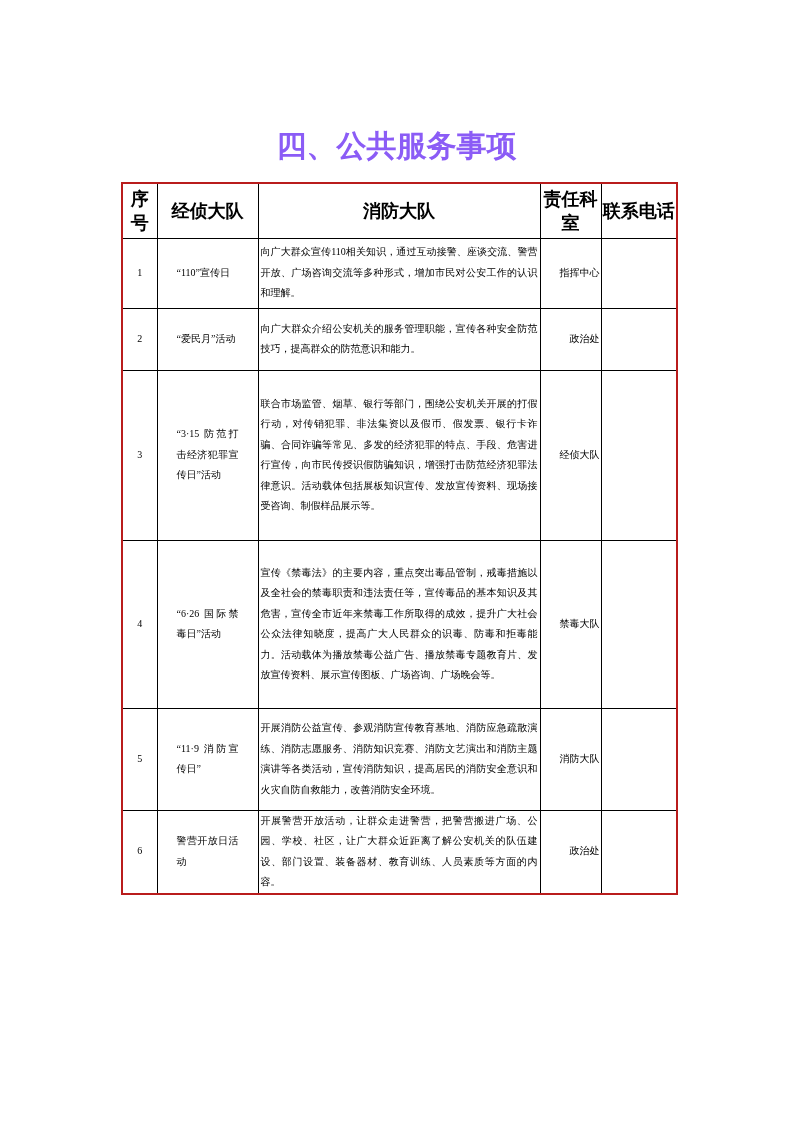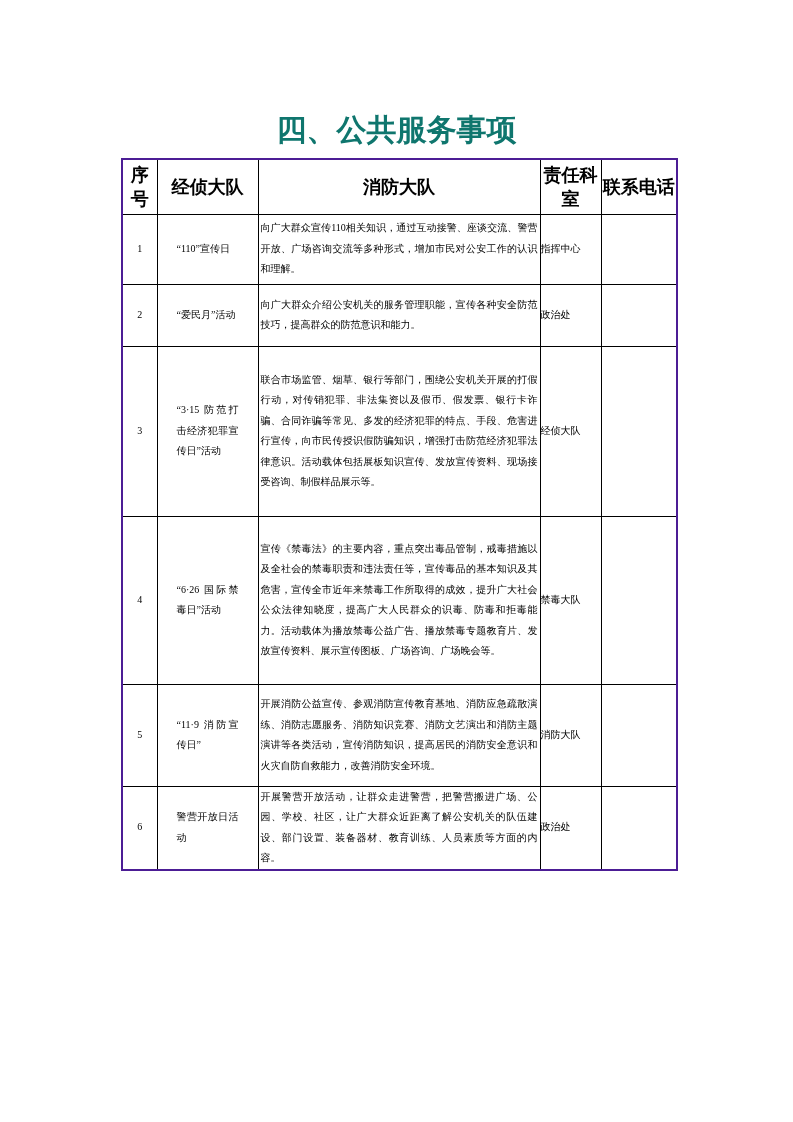--- a/index.html
+++ b/index.html
@@ -10,35 +10,35 @@
   .page {
     position: relative;
     width: 793px;
     height: 1122px;
     background: #ffffff;
     overflow: hidden;
     color: #000000;
     font-family: "Liberation Serif", "DejaVu Serif", serif;
   }
   .title {
-    margin: 0;
+    margin: 16px;
     padding-top: 110px;
     line-height: 40px;
     text-align: center;
     font-size: 30px;
     font-weight: bold;
     font-family: "Liberation Sans", "DejaVu Sans", sans-serif;
-    color: #0f766e;
+    color: #8b5cf6;
   }
   table.service-table {
     table-layout: fixed;
     border-collapse: collapse;
     width: 555px;
     margin: 8px 0 0 121px;
-    border: 2px solid #4c1d95;
+    border: 2px solid #b91c1c;
   }
   .service-table th,
   .service-table td {
     border: 1px solid #000000;
     vertical-align: middle;
     overflow: hidden;
   }
   .service-table th {
     font-family: "Liberation Sans", "DejaVu Sans", sans-serif;
     font-weight: bold;
@@ -57,21 +57,21 @@
   }
   td.c-item {
     text-align: justify;
     padding: 0 19px;
   }
   td.c-content {
     text-align: justify;
     padding: 0 2px;
   }
   td.c-dept {
-    text-align: left;
+    text-align: right;
     padding: 0 1px 0 0;
   }
   td.c-phone {
     padding: 0;
   }
   tr.hdr   { height: 55px; }
   tr.row-1 { height: 70px; }
   tr.row-2 { height: 62px; }
   tr.row-3 { height: 170px; }
   tr.row-4 { height: 168px; }

